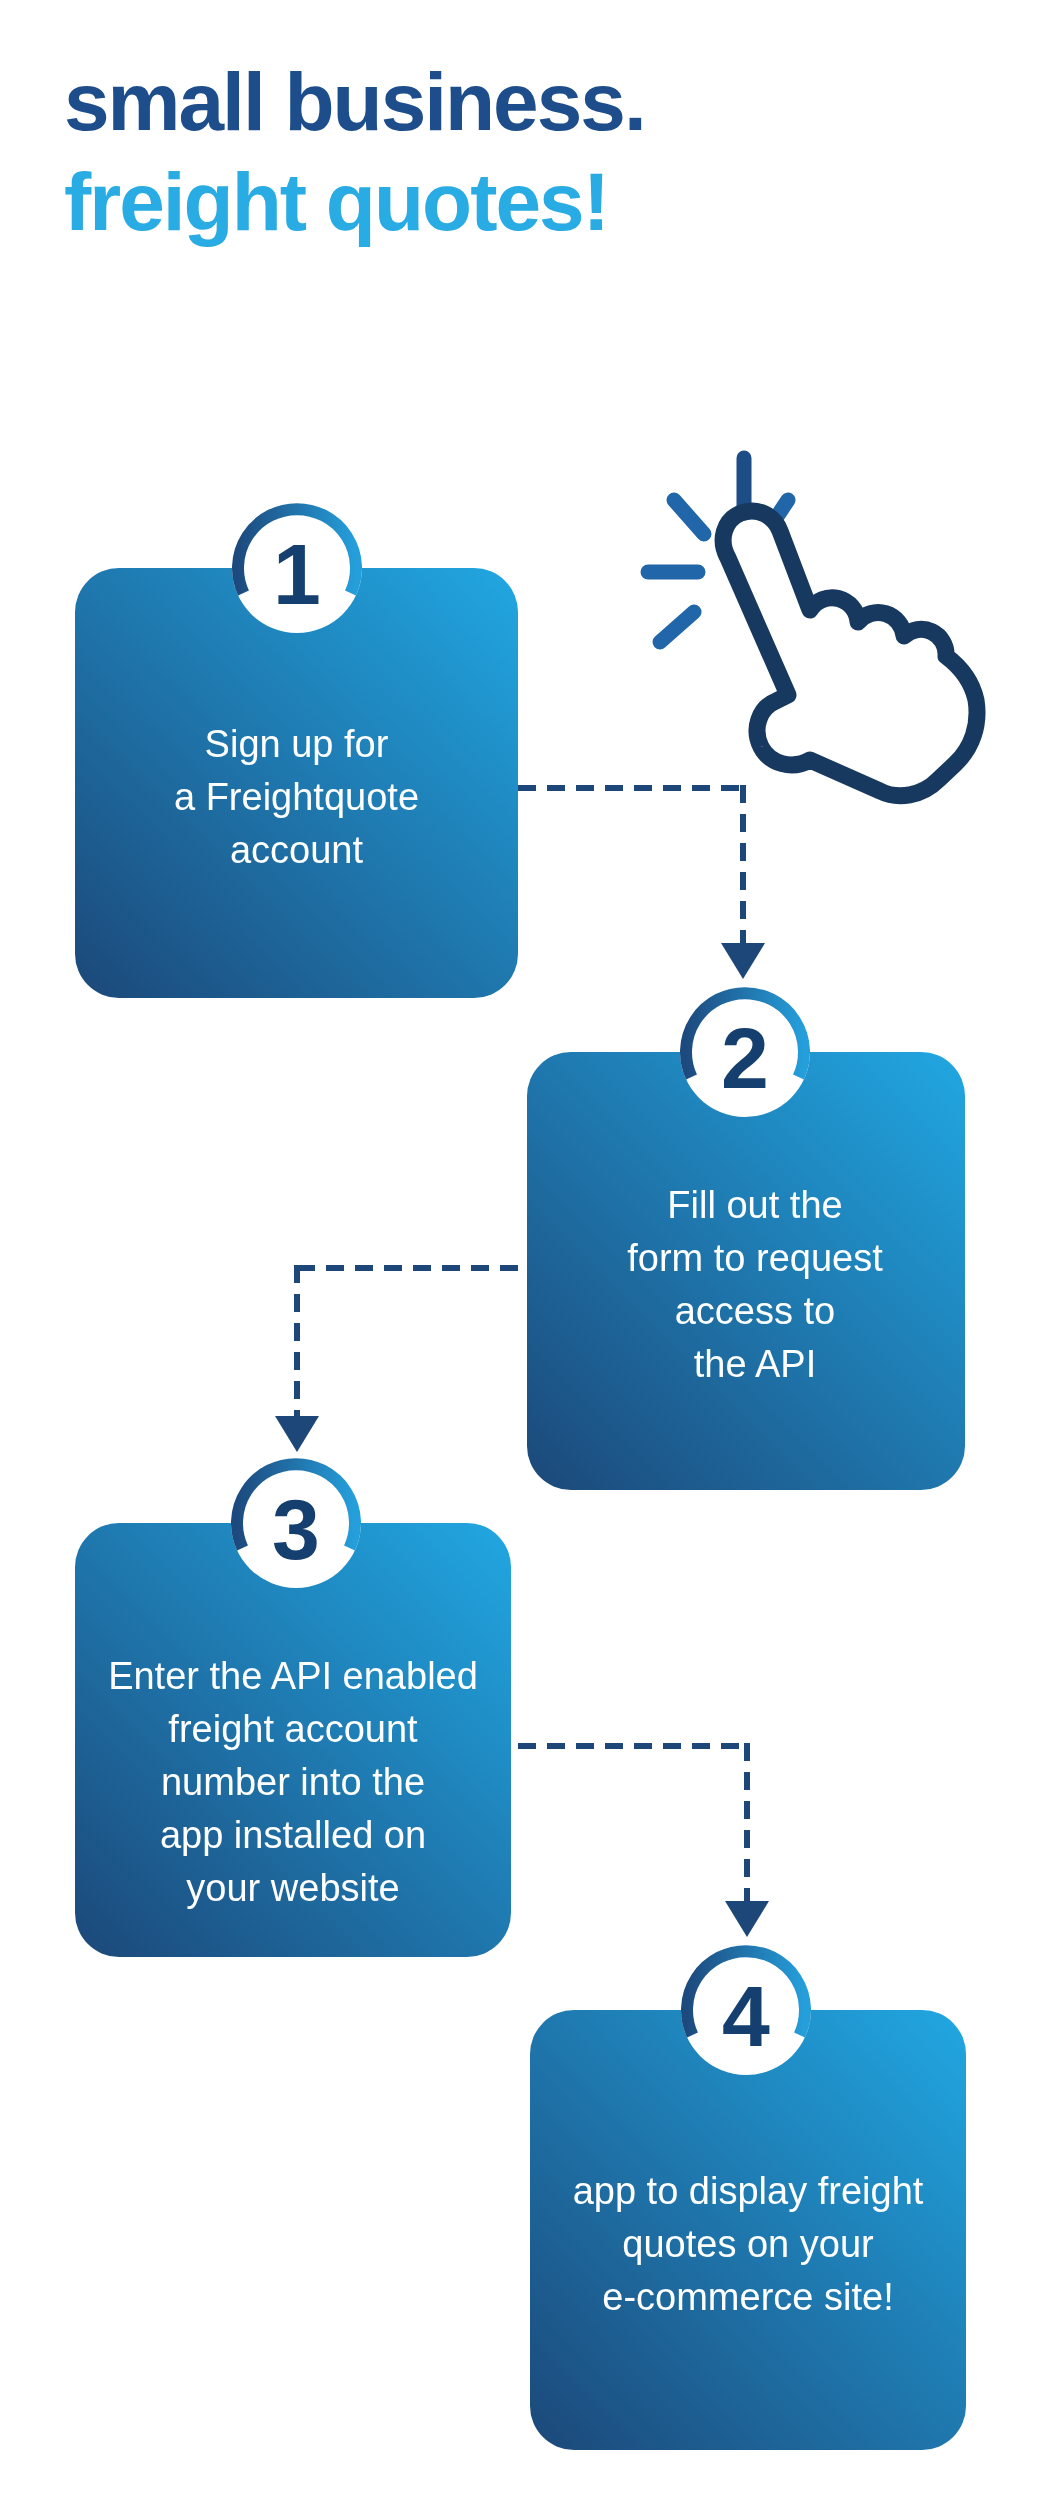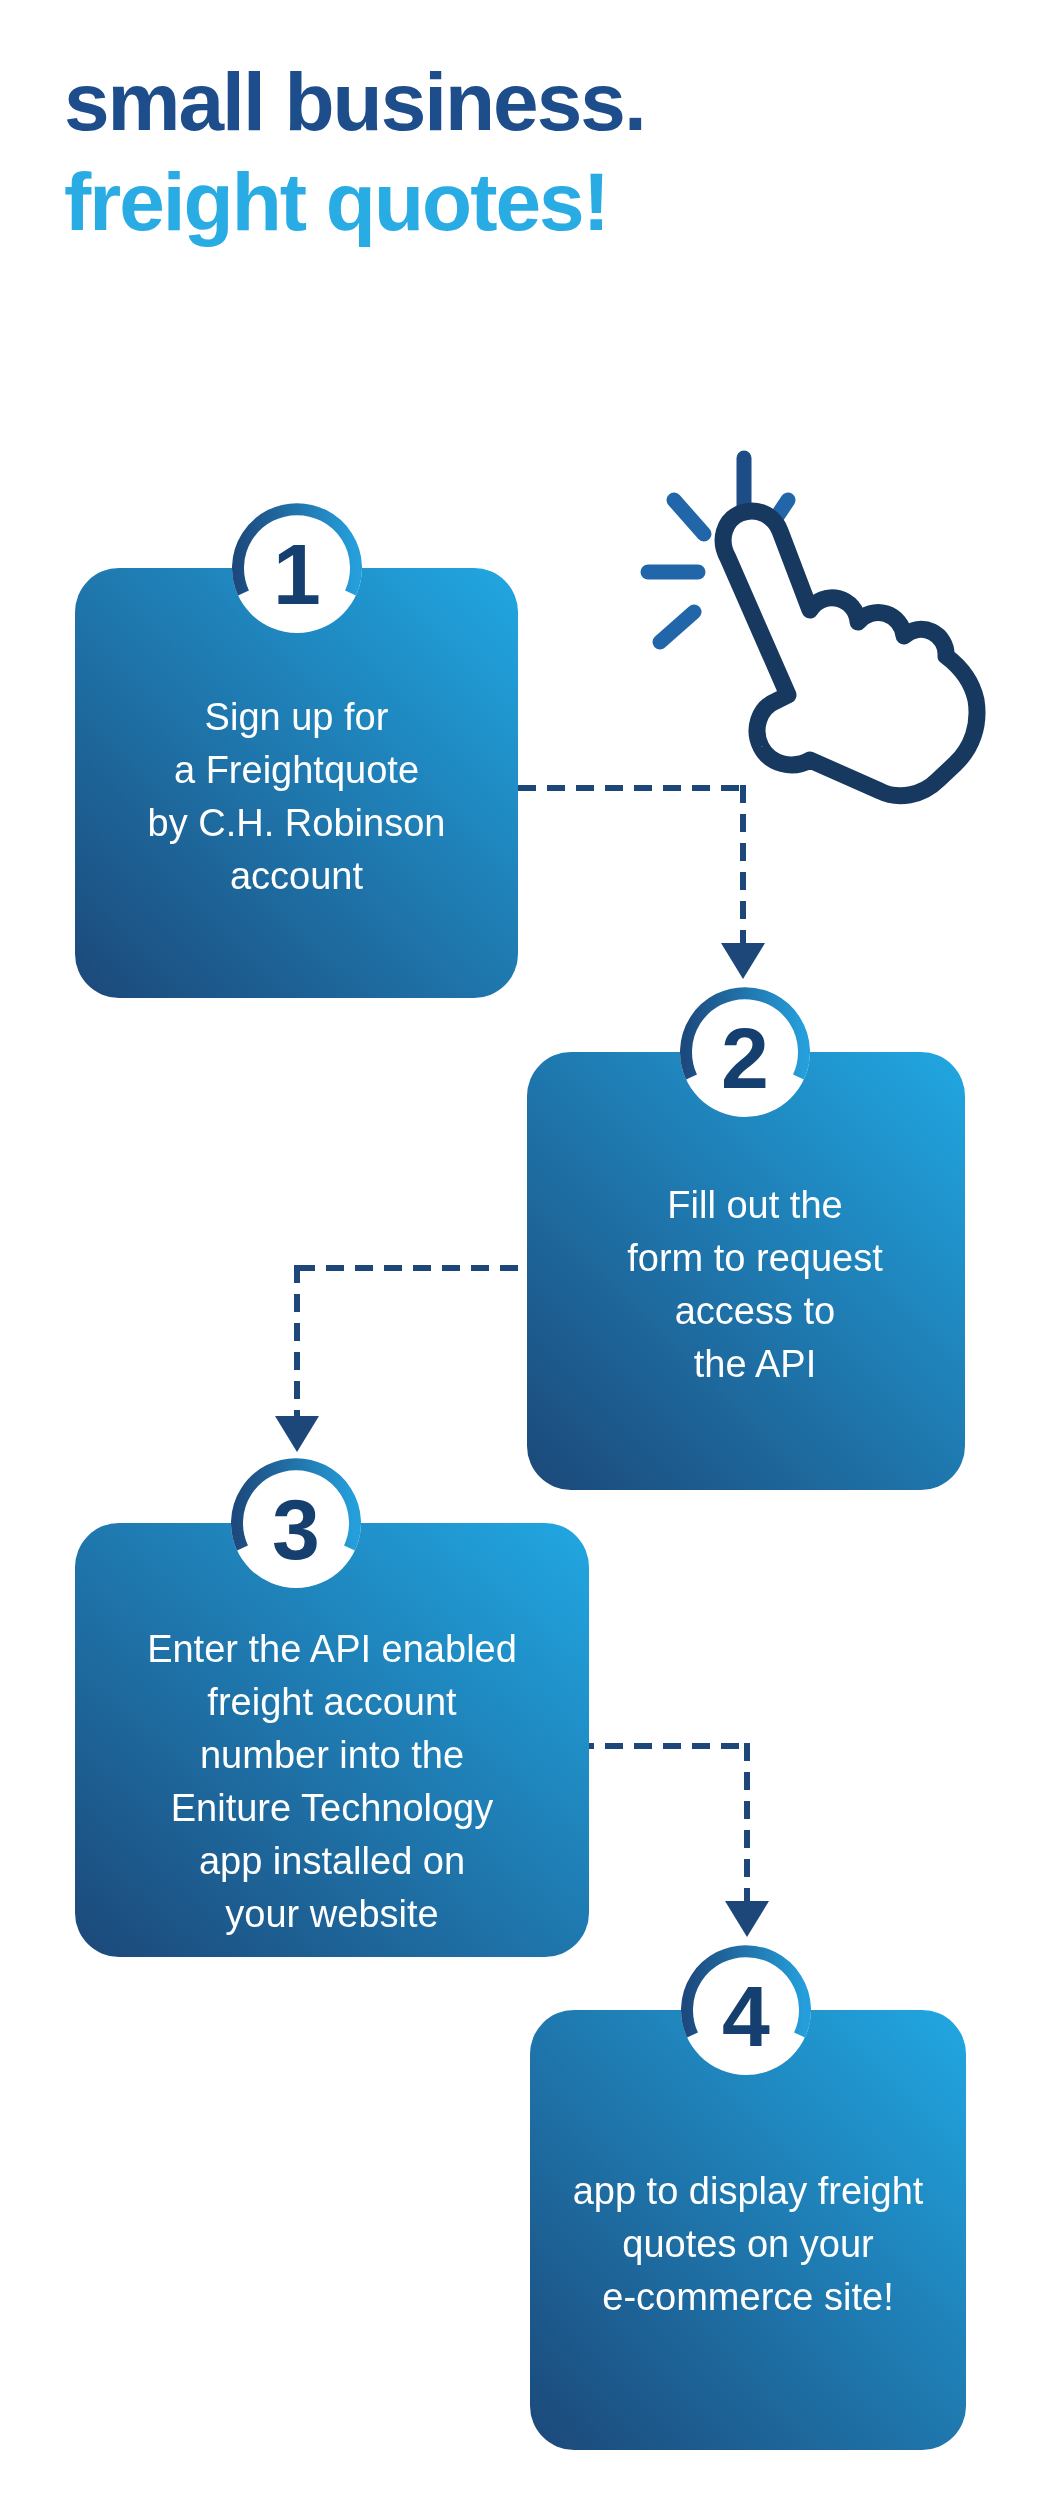--- a/index.html
+++ b/index.html
@@ -15,21 +15,21 @@
   
   .card{
     position:absolute;border-radius:44px;box-sizing:border-box;
     background:linear-gradient(to top right,#1c4879 0%,#21a7e2 100%);
     color:#ffffff;text-align:center;font-size:38px;line-height:53px;
     display:flex;flex-direction:column;justify-content:center;align-items:center;
     padding:56px 18px 28px 18px;
   }
   .card1{left:75px;top:568px;width:443px;height:430px;}
   .card2{left:527px;top:1052px;width:438px;height:438px;padding-left:36px;}
-  .card3{left:75px;top:1523px;width:514px;height:434px;padding-top:112px;}
+  .card3{left:75px;top:1523px;width:436px;height:434px;padding-top:112px;}
   .card4{left:530px;top:2010px;width:436px;height:440px;}
 
   
   .badge{position:absolute;width:130px;height:130px;}
   .badge .disc{position:absolute;inset:0;background:#ffffff;border-radius:50%;}
   .badge svg.ring{position:absolute;inset:0;width:130px;height:130px;}
   .badge .num{
     position:absolute;inset:0;display:flex;align-items:center;justify-content:center;
     font-size:86px;font-weight:bold;color:#153f6e;transform:translateY(6px);
   }
@@ -111,36 +111,34 @@
   <div class="vdash a2-v"></div>
   <div class="ahead a2-head"></div>
 
   <div class="hdash a3-h"></div>
   <div class="vdash a3-v"></div>
   <div class="ahead a3-head"></div>
 
   <div class="card card1">
     <div>Sign up for</div>
     <div>a Freightquote</div>
-    <div>by C.H. Robinson</div>
     <div>account</div>
   </div>
 
   <div class="card card2">
     <div>Fill out the</div>
     <div>form to request</div>
     <div>access to</div>
     <div>the API</div>
   </div>
 
   <div class="card card3">
     <div>Enter the API enabled</div>
     <div>freight account</div>
     <div>number into the</div>
-    <div>Eniture Technology</div>
     <div>app installed on</div>
     <div>your website</div>
   </div>
 
   <div class="card card4">
     <div>app to display freight</div>
     <div>quotes on your</div>
     <div>e-commerce site!</div>
   </div>
 

